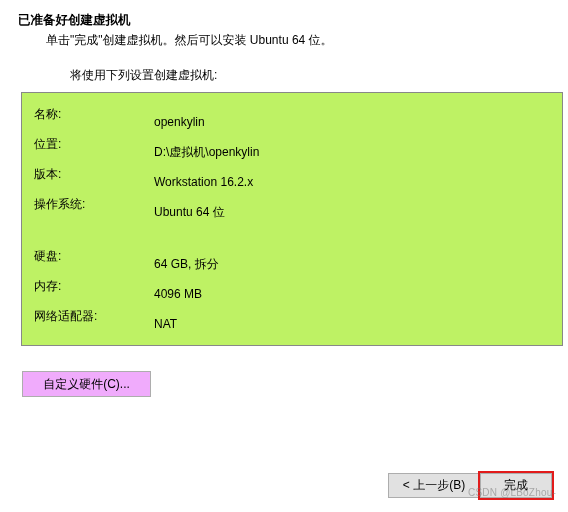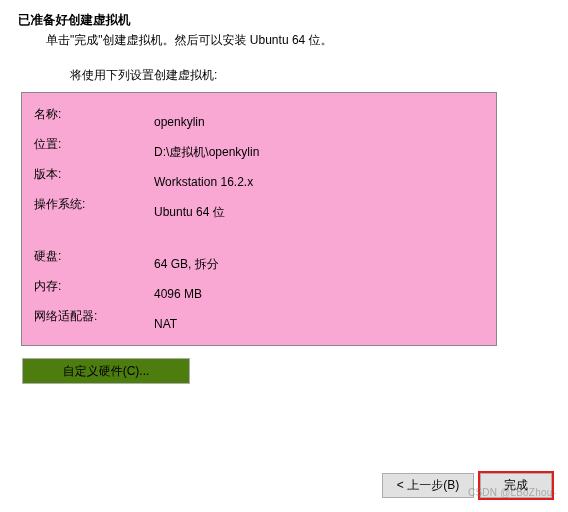--- a/index.html
+++ b/index.html
@@ -28,56 +28,55 @@
       padding: 8px 20px 0 20px;
     }
     .intro-line {
       font-size: 12px;
       margin-bottom: 8px;
       padding-left: 2px;
       margin-left: 48px;
     }
     .summary-box {
       border: 1px solid #888;
-      background: #f9a8d4;
+      background: #bef264;
       padding: 10px 12px;
-      width: 476px;
+      width: 542px;
       margin-left: 1px;
     }
     .row {
       display: flex;
       line-height: 22px;
     }
     .row .label {
       width: 120px;
       flex-shrink: 0;
     }
     .row .value {
       flex: 1;
       margin-top: 8px;
     }
     .gap { height: 22px; }
     .customize-btn {
-      margin-top: 12px;
+      margin-top: 25px;
       margin-left: 2px;
       height: 26px;
-      width: 168px;
-      background: #4d7c0f;
+      width: 129px;
+      background: #f0abfc;
       border: 1px solid #adadad;
       font-family: inherit;
       font-size: 12px;
       cursor: pointer;
       text-align: center;
     }
     .footer {
       position: absolute;
       bottom: 14px;
       right: 16px;
       display: flex;
-      gap: 6px;
       margin-left: 13px;
     }
     .footer button {
       height: 25px;
       width: 92px;
       font-family: inherit;
       font-size: 12px;
       background: #e1e1e1;
       border: 1px solid #adadad;
       cursor: pointer;

